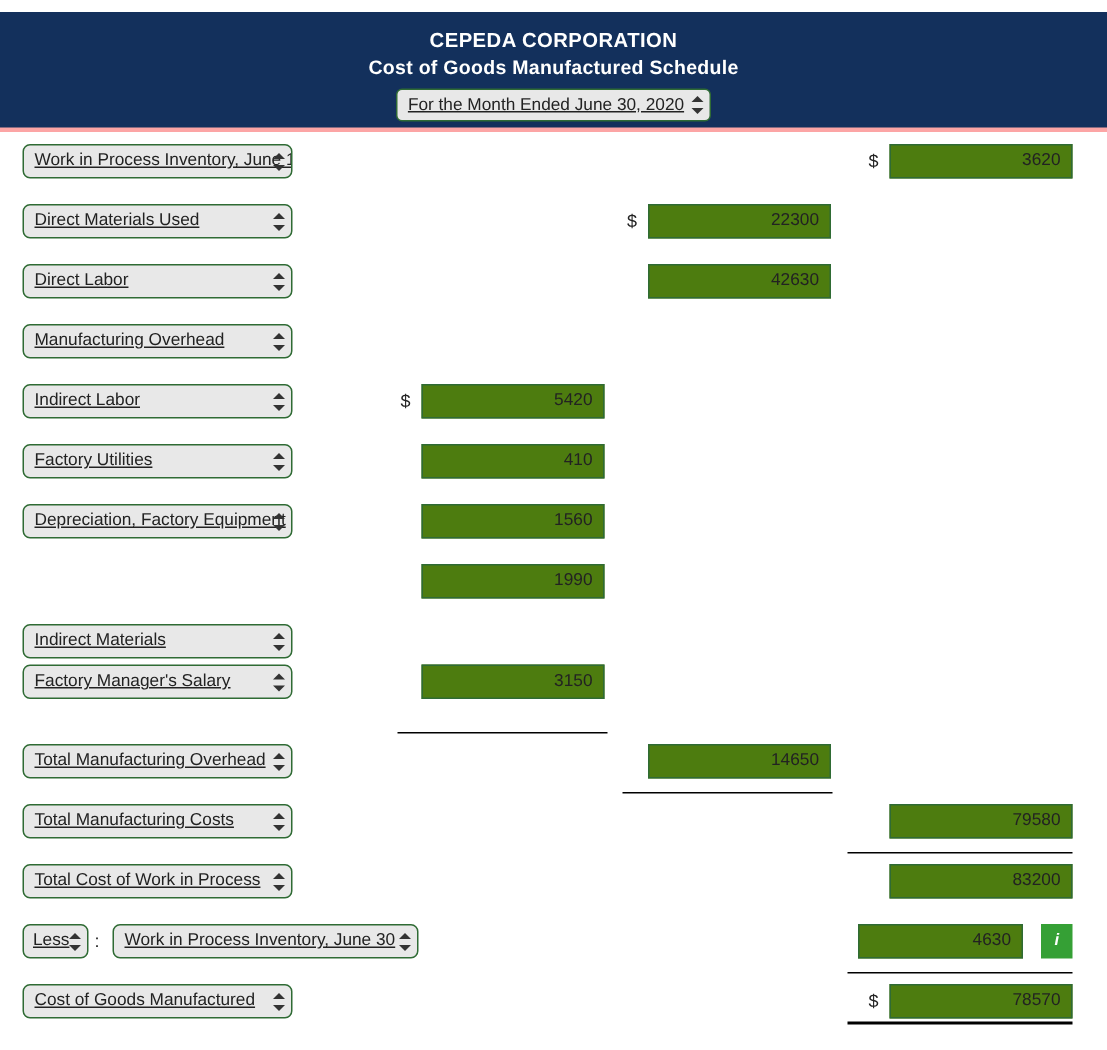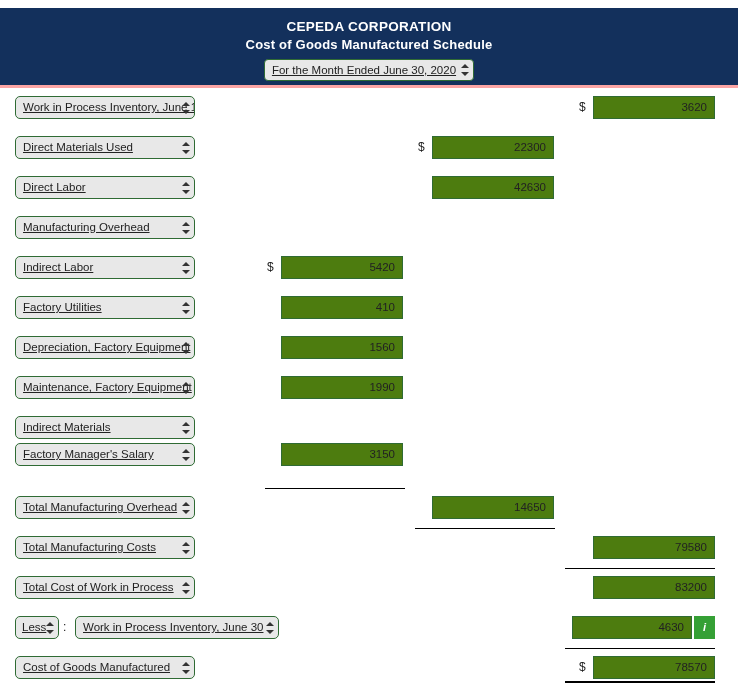--- a/index.html
+++ b/index.html
@@ -105,21 +105,21 @@
   
   .info-badge{
     position:absolute;top:8px;left:694px;
     width:21px;height:23px;
     background:#35a035;
     box-sizing:border-box;
     color:#ffffff;font-weight:bold;font-size:11px;
     text-align:center;line-height:23px;
     font-style:italic;
   }
-  .money.hasbadge{width:120px;}
+  .money.hasbadge{width:110px;}
 
   
   .rule{position:absolute;height:0;border-top:1.6px solid #000;}
   .rule.thick{border-top:2.6px solid #000;}
   .r1{left:265px;width:140px;}
   .r2{left:415px;width:140px;}
   .r3{left:565px;width:150px;}
 </style>
 </head>
 <body>
@@ -225,29 +225,20 @@
       <span class="spin">
           <i class="up"></i>
           <i class="dn"></i>
         </span>
     </span>
   </div>
   <div class="money c1">1560</div>
 </div>
 
 <div class="row" style="top:368px">
-  <div class="label-cell">
-    <span class="sel label">
-      <span>Maintenance, Factory Equipment</span>
-      <span class="spin">
-          <i class="up"></i>
-          <i class="dn"></i>
-        </span>
-    </span>
-  </div>
   <div class="money c1">1990</div>
 </div>
 
 <div class="row" style="top:408px">
   <div class="label-cell">
     <span class="sel label">
       <span>Indirect Materials</span>
       <span class="spin">
           <i class="up"></i>
           <i class="dn"></i>

